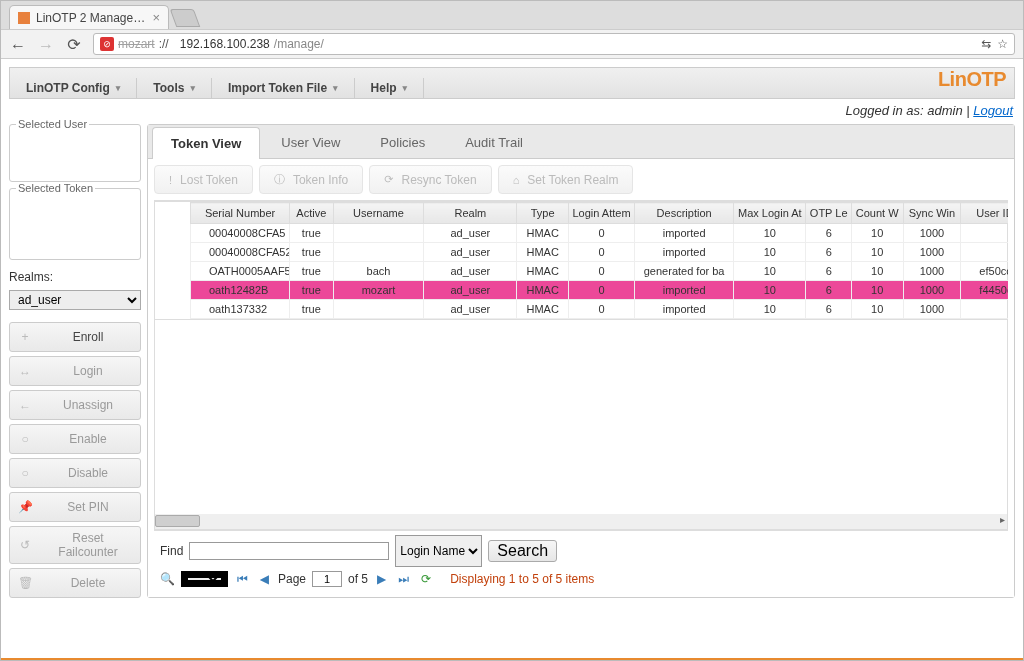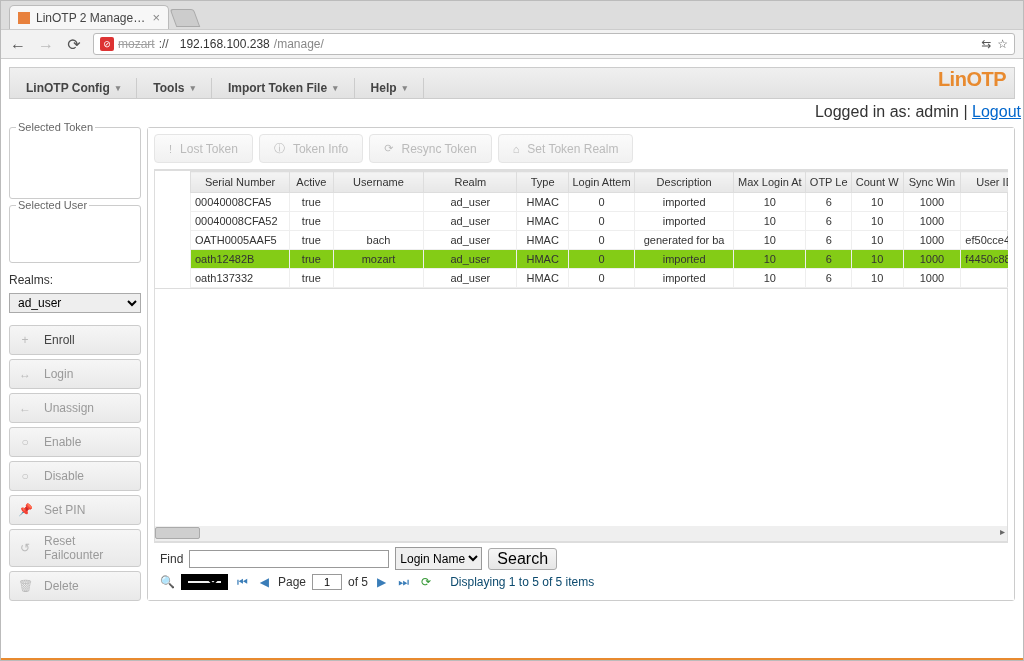--- a/index.html
+++ b/index.html
@@ -21,70 +21,70 @@
   .https-icon { width:14px; height:14px; background:#d33; border-radius:2px; display:flex; align-items:center; justify-content:center; color:#fff; font-size:9px; }
   .https-text { color:#a0a0a0; text-decoration:line-through; }
   .url-right { display:flex; gap:6px; align-items:center; }
 
   
   .app { position:absolute; top:58px; left:0; right:0; bottom:0; }
   .menubar { height:32px; display:flex; align-items:stretch; border:1px solid #ccc; margin:8px 8px 0 8px; background:#e8e8e8; background:linear-gradient(#f0f0f0,#e2e2e2); }
   .menu-item { display:flex; align-items:center; padding:0 16px; border-right:1px solid #ccc; font-size:12px; font-weight:bold; color:#444; cursor:pointer; gap:6px;margin-top:10px; }
   .menu-item .caret { font-size:9px; color:#888; }
   .brand { margin-left:auto; border-right:none; color:#e88a2f; font-size:20px; font-weight:bold; padding:0 8px; letter-spacing:-0.5px; }
-  .logged { text-align:right; font-size:16px; padding:4px 2px 0 0; color:#333; }
+  .logged { text-align:right; font-size:13px; padding:4px 10px 0 0; color:#333;font-style:italic; }
   .logged a { color:#0066cc; text-decoration:underline; }
 
   .body-row { display:flex; padding:6px 8px 8px 8px; gap:6px; }
 
   
   .leftcol { width:132px; flex:0 0 132px; display:flex; flex-direction:column; gap:6px; }
   .fieldset { border:1px solid #ccc; border-radius:3px; padding:4px; font-size:11px; color:#666; min-height:58px; position:relative; }
   .fieldset .legend { position:absolute; top:-7px; left:6px; background:#fff; padding:0 2px; font-size:11px; }
   .realms-lbl { font-size:12px; margin-top:4px; }
   .realms-sel { width:100%; height:20px; border:1px solid #aaa; background:#eee; font-size:12px; padding:0 4px; }
   .btncol { display:flex; flex-direction:column; gap:4px; margin-top:6px; }
   .side-btn { height:30px; border:1px solid #ccc; background:linear-gradient(#f6f6f6,#e9e9e9); display:flex; align-items:center; padding:0 8px; color:#9a9a9a; font-size:12px; border-radius:3px; }
   .side-btn .icn { width:14px; text-align:center; margin-right:12px; color:#bbb; font-size:12px; }
   .side-btn.primary { color:#444; }
-  .side-btn .lbl { flex:1; text-align:left; }
+  .side-btn .lbl { flex:1; text-align:center; }
 
   
   .main { flex:1; border:1px solid #ccc; border-radius:3px; background:#e9e9e9; display:flex; flex-direction:column; min-width:0; }
   .tabs { display:flex; height:34px; align-items:flex-end; padding:4px 4px 0 4px; gap:2px; border-bottom:1px solid #ccc; background:#e9e9e9; }
   .tabbtn { padding:8px 18px; font-size:13px; color:#666; border:1px solid transparent; border-bottom:none; border-radius:4px 4px 0 0; }
   .tabbtn.active { background:#fff; border-color:#ccc; color:#333; font-weight:bold; position:relative; top:1px; }
   .tab-panel { flex:1; background:#fff; display:flex; flex-direction:column; min-height:0; }
   .toolbar { display:flex; gap:6px; padding:6px; }
   .tbtn { border:1px solid #e5e5e5; background:linear-gradient(#fbfbfb,#f1f1f1); color:#bbb; padding:6px 14px; border-radius:4px; font-size:12px; display:flex; align-items:center; gap:8px; }
   .tbtn .ti { font-size:11px; }
 
   
   .grid-wrap { flex:1; overflow:hidden; display:flex; flex-direction:column; border-top:1px solid #ddd; margin:0 6px; }
   .grid { border:1px solid #ddd; background:#fff; flex:0 0 auto; }
   table { border-collapse:collapse; width:100%; table-layout:fixed; font-size:11px;margin-left:35px; }
   th { background:linear-gradient(#f4f4f4,#e7e7e7); border:1px solid #ddd; padding:4px 2px; color:#333; font-weight:normal; white-space:nowrap; overflow:hidden; }
   td { border:1px solid #eee; padding:3px 2px; text-align:center; white-space:nowrap; overflow:hidden; color:#333; }
-  td.l { text-align:left; padding-left:4px; }
-  tr.sel td { background:#84cc16; }
+  td.l { text-align:left; padding-left:18px; }
+  tr.sel td { background:#ec4899; }
   .grid-space { flex:1; border-left:1px solid #ddd; border-right:1px solid #ddd; }
   .hscroll { height:16px; background:#efefef; border:1px solid #ddd; border-top:none; position:relative; margin:0 6px; }
   .hscroll .thumb { position:absolute; left:0; top:1px; height:12px; width:45px; background:#cfcfcf; border:1px solid #aaa; border-radius:2px; }
   .hscroll .r { position:absolute; right:2px; top:0; font-size:10px; color:#666; }
 
   .footer { border-top:1px solid #ddd; padding:4px 6px; display:flex; flex-direction:column; gap:4px; margin:0 6px 6px 6px;justify-content:flex-end; }
   .findrow, .pager { display:flex; align-items:center; gap:6px; font-size:12px; color:#333; }
   .findrow input[type=text] { border:1px solid #999; height:18px; width:200px; }
-  .findrow select { border:1px solid #999; height:23px; font-size:12px; }
+  .findrow select { border:1px solid #999; height:32px; font-size:12px; }
   .sbtn { border:1px solid #aaa; background:linear-gradient(#f6f6f6,#e6e6e6); padding:1px 8px; border-radius:3px; font-size:16px; }
   .pager .sel { border:7px solid #000000; height:16px; font-size:11px; }
   .pager .pg { border:1px solid #999; width:30px; height:16px; font-size:11px; text-align:center; }
   .pager .pbtn { color:#3a7db8; font-size:12px; padding:0 3px; }
   .pager .refresh { color:#3a9a3a; }
-  .pager .info { margin-left:10px; color:#0c4a6e; }
+  .pager .info { margin-left:10px; color:#c2410c; }
   .bottom-line { position:absolute; bottom:0; left:0; right:0; height:2px; background:#e88a2f; }
 </style>
 </head>
 <body>
 
 <div class="tabstrip">
   <div class="tab">
     <span class="favicon"></span>
     <span class="title">LinOTP 2 Manageme</span>
     <span class="close">×</span>
@@ -131,25 +131,25 @@
       </div>
     <div class="brand">LinOTP</div>
   </div>
   <div class="logged">
     <span>Logged in as: </span><span>admin</span><span> | </span><a href="#">Logout</a>
   </div>
 
   <div class="body-row">
 
     <div class="leftcol">
+      <div class="fieldset">
+        <span class="legend">Selected User</span>
+      </div>
       <div class="fieldset" style="min-height:72px;">
         <span class="legend">Selected Token</span>
-      </div>
-      <div class="fieldset">
-        <span class="legend">Selected User</span>
       </div>
       <div class="realms-lbl">Realms:</div>
       <select class="realms-sel">
         <option>ad_user</option>
       </select>
       <div class="btncol">
         <div class="side-btn primary">
             <span class="icn">+</span>
             <span class="lbl">Enroll</span>
           </div>
@@ -178,20 +178,26 @@
             <span class="lbl">Reset Failcounter</span>
           </div>
         <div class="side-btn">
             <span class="icn">🗑</span>
             <span class="lbl">Delete</span>
           </div>
       </div>
     </div>
 
     <div class="main">
+      <div class="tabs">
+        <div class="tabbtn active">Token View</div>
+        <div class="tabbtn">User View</div>
+        <div class="tabbtn">Policies</div>
+        <div class="tabbtn">Audit Trail</div>
+      </div>
       <div class="tab-panel">
         <div class="toolbar">
           <div class="tbtn">
               <span class="ti">!</span>
               <span>Lost Token</span>
             </div>
           <div class="tbtn">
               <span class="ti">ⓘ</span>
               <span>Token Info</span>
             </div>

